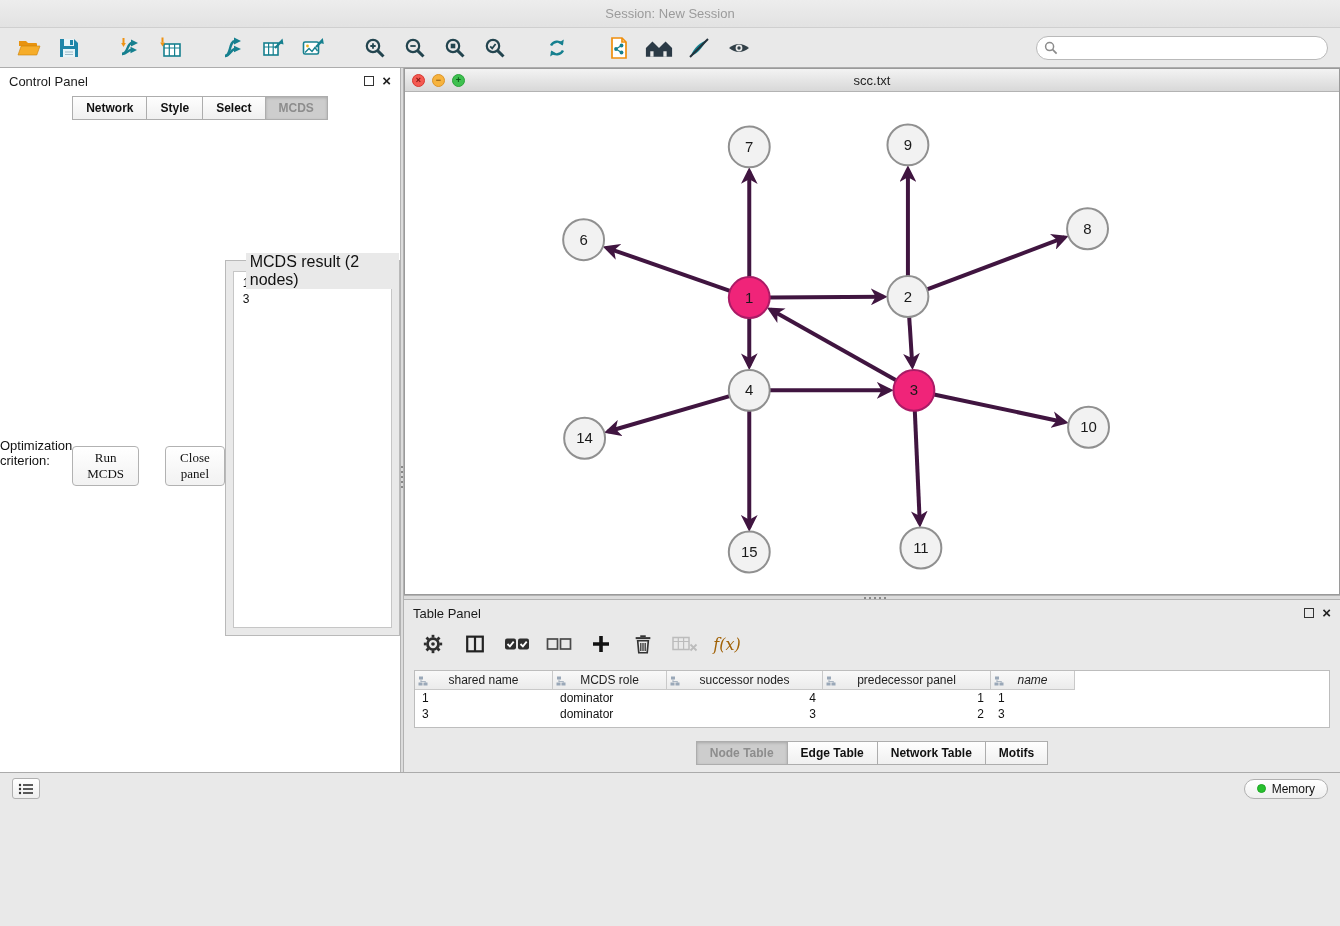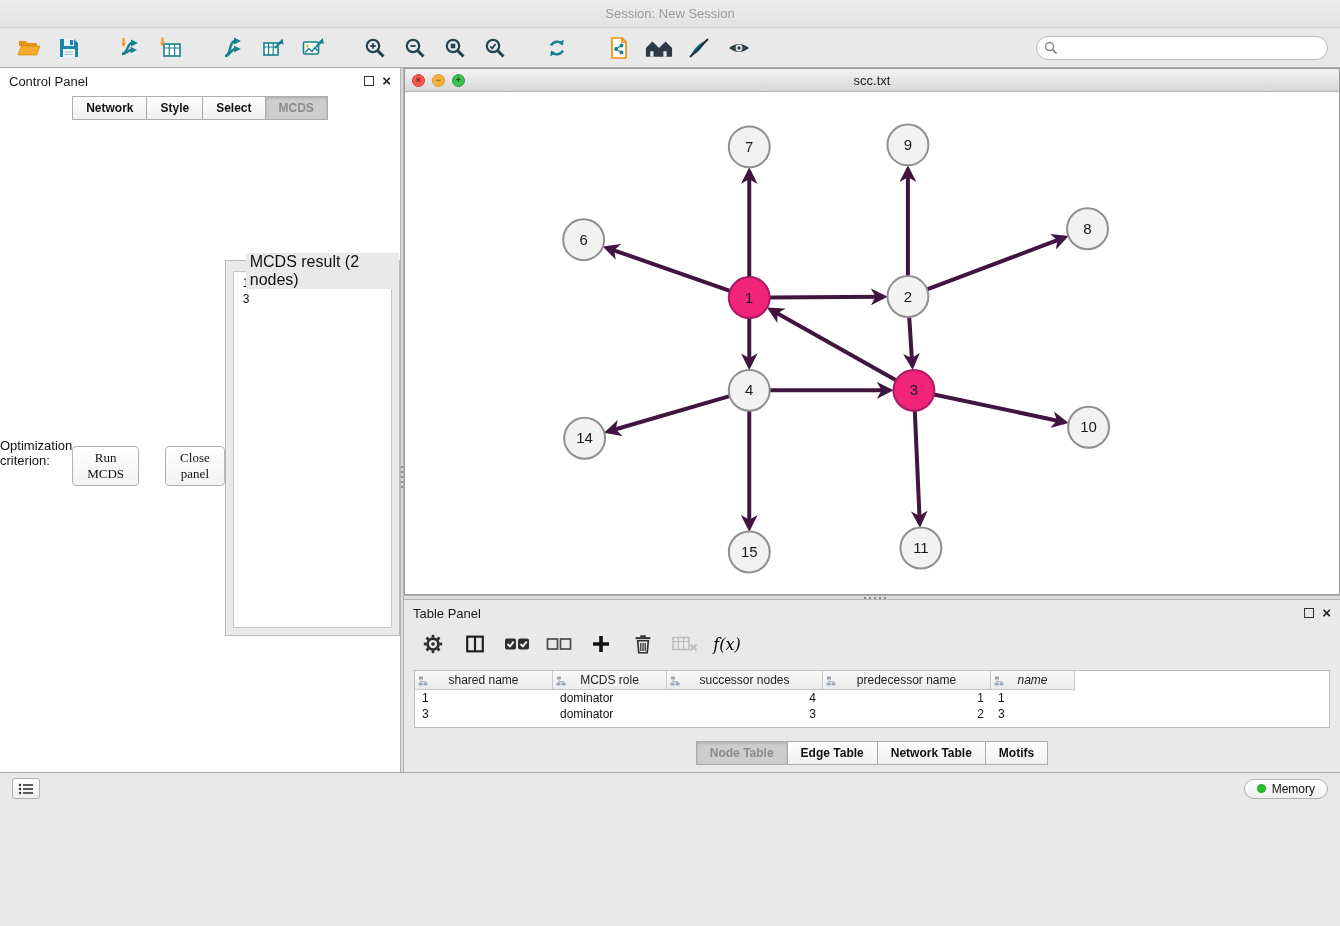--- a/index.html
+++ b/index.html
@@ -79,21 +79,21 @@
 
   
   .hsplit { height:5px; background:#dcdcdc; border-top:1px solid #b2b2b2; border-bottom:1px solid #b2b2b2; position:relative; }
   .hsplit::after { content:""; position:absolute; left:460px; top:0.5px; height:2px; width:22px;
     background:repeating-linear-gradient(90deg,#8a8a8a 0 2px, transparent 2px 5px); }
 
   
   .table-panel { flex:1; background:#e9e9e9; display:flex; flex-direction:column; min-height:0; }
   .tp-toolbar { height:36px; display:flex; align-items:center; padding:0 16px; gap:16px; flex:none; }
   .tp-ico { width:26px; height:26px; display:flex; align-items:center; justify-content:center; }
-  .fx { font-family:"DejaVu Serif", serif; font-style:italic; font-size:16px; color:#000000; }
+  .fx { font-family:"DejaVu Serif", serif; font-style:italic; font-size:16px; color:#a16207; }
   .table-wrap { flex:1; margin:8px 10px; background:#fff; border:1px solid #bdbdbd; overflow:hidden;
     display:flex; flex-direction:column; }
   .thead { display:flex; background:#fff; flex:none; }
   .th { position:relative; display:flex; align-items:center; justify-content:center; font-size:12px; color:#222;
     height:19px; background:linear-gradient(#f9f9f9,#ebebeb); border-right:1px solid #c9c9c9; border-bottom:1px solid #c9c9c9; }
   .tree-ico { position:absolute; left:3px; top:4px; }
   .tr { display:flex; height:16px; flex:none; }
   .td { font-size:12px; color:#111; padding:0 7px; line-height:16px; overflow:hidden; white-space:nowrap; }
   .tp-tabs { display:flex; justify-content:center; padding:5px 0 7px; flex:none; }
 
@@ -482,21 +482,21 @@
                     <path d="M3 3.5v2M2.5 5.5h5M7.5 5.5v1" stroke="#9aa8b8" stroke-width="0.8" fill="none"></path>
                   </svg></span>
                 <span class="th-label">successor nodes</span>
               </div>
               <div class="th" style="width: 168px;">
                 <span class="tree-ico"><svg width="10" height="10" viewBox="0 0 10 10">
                     <path d="M1 0.5h4v3H1z" fill="#9aa8b8"></path>
                     <path d="M0.5 6.5h4v3H0.5zM5.5 6.5h4v3H5.5z" fill="#9aa8b8"></path>
                     <path d="M3 3.5v2M2.5 5.5h5M7.5 5.5v1" stroke="#9aa8b8" stroke-width="0.8" fill="none"></path>
                   </svg></span>
-                <span class="th-label">predecessor name</span>
+                <span class="th-label">predecessor panel</span>
               </div>
               <div class="th" style="width: 84px; font-style: italic;">
                 <span class="tree-ico"><svg width="10" height="10" viewBox="0 0 10 10">
                     <path d="M1 0.5h4v3H1z" fill="#9aa8b8"></path>
                     <path d="M0.5 6.5h4v3H0.5zM5.5 6.5h4v3H5.5z" fill="#9aa8b8"></path>
                     <path d="M3 3.5v2M2.5 5.5h5M7.5 5.5v1" stroke="#9aa8b8" stroke-width="0.8" fill="none"></path>
                   </svg></span>
                 <span class="th-label">name</span>
               </div>
             </div>

